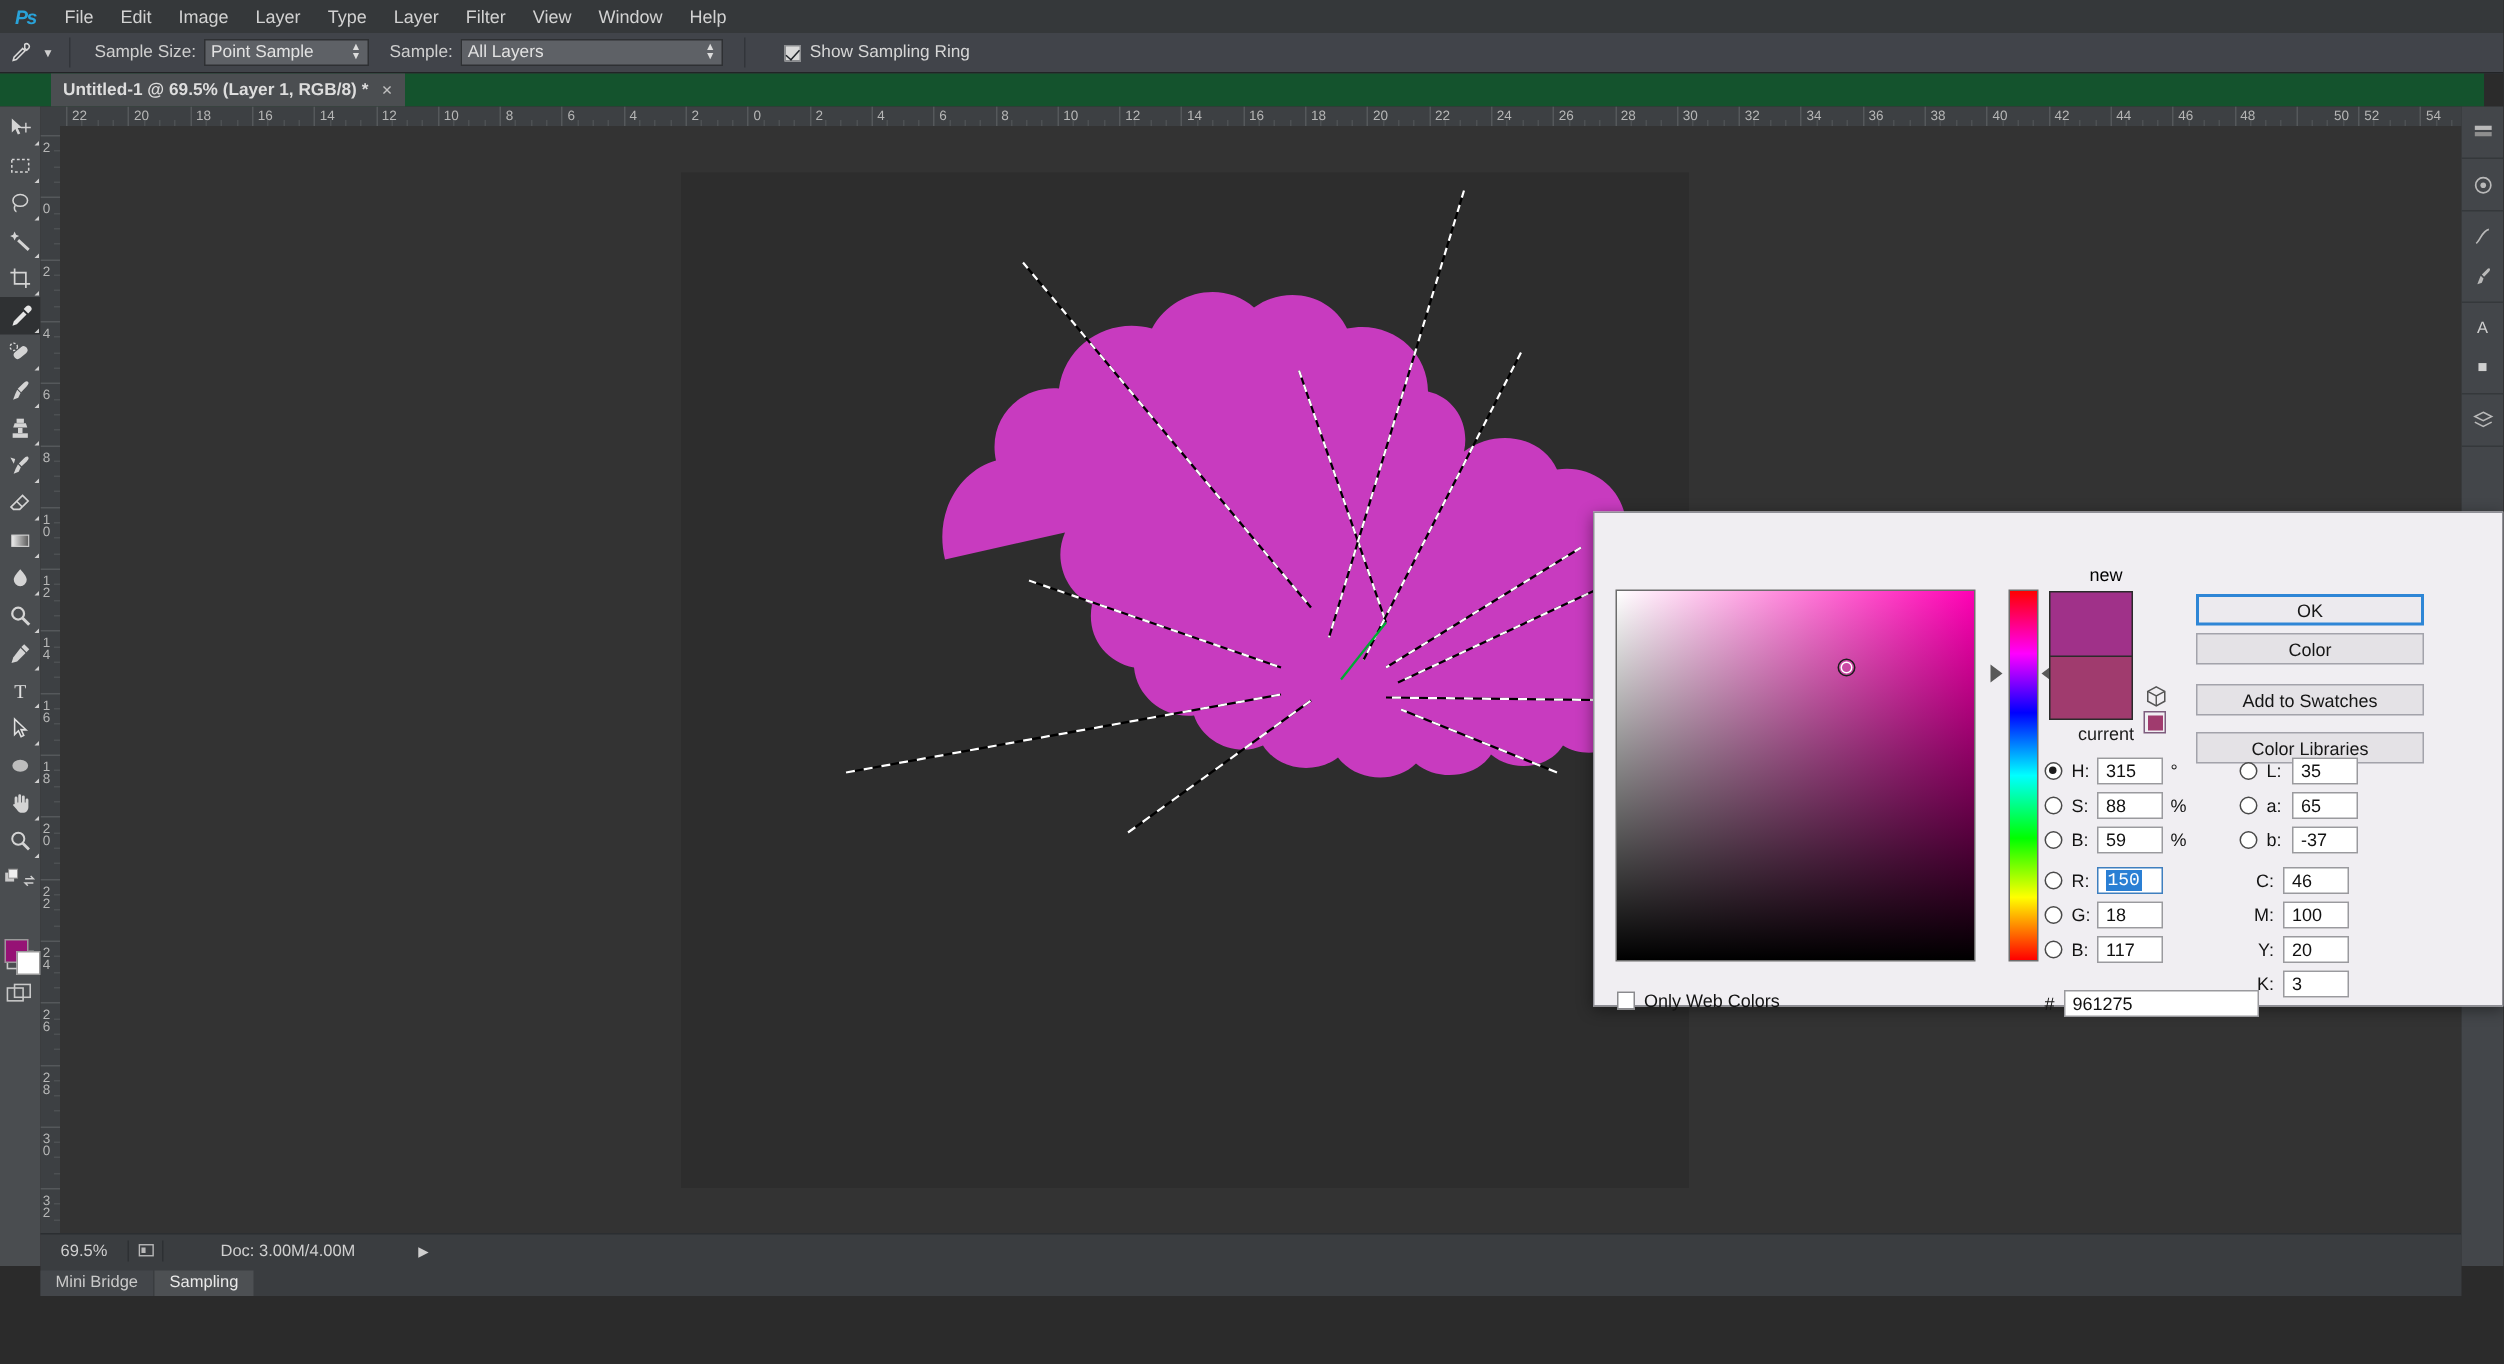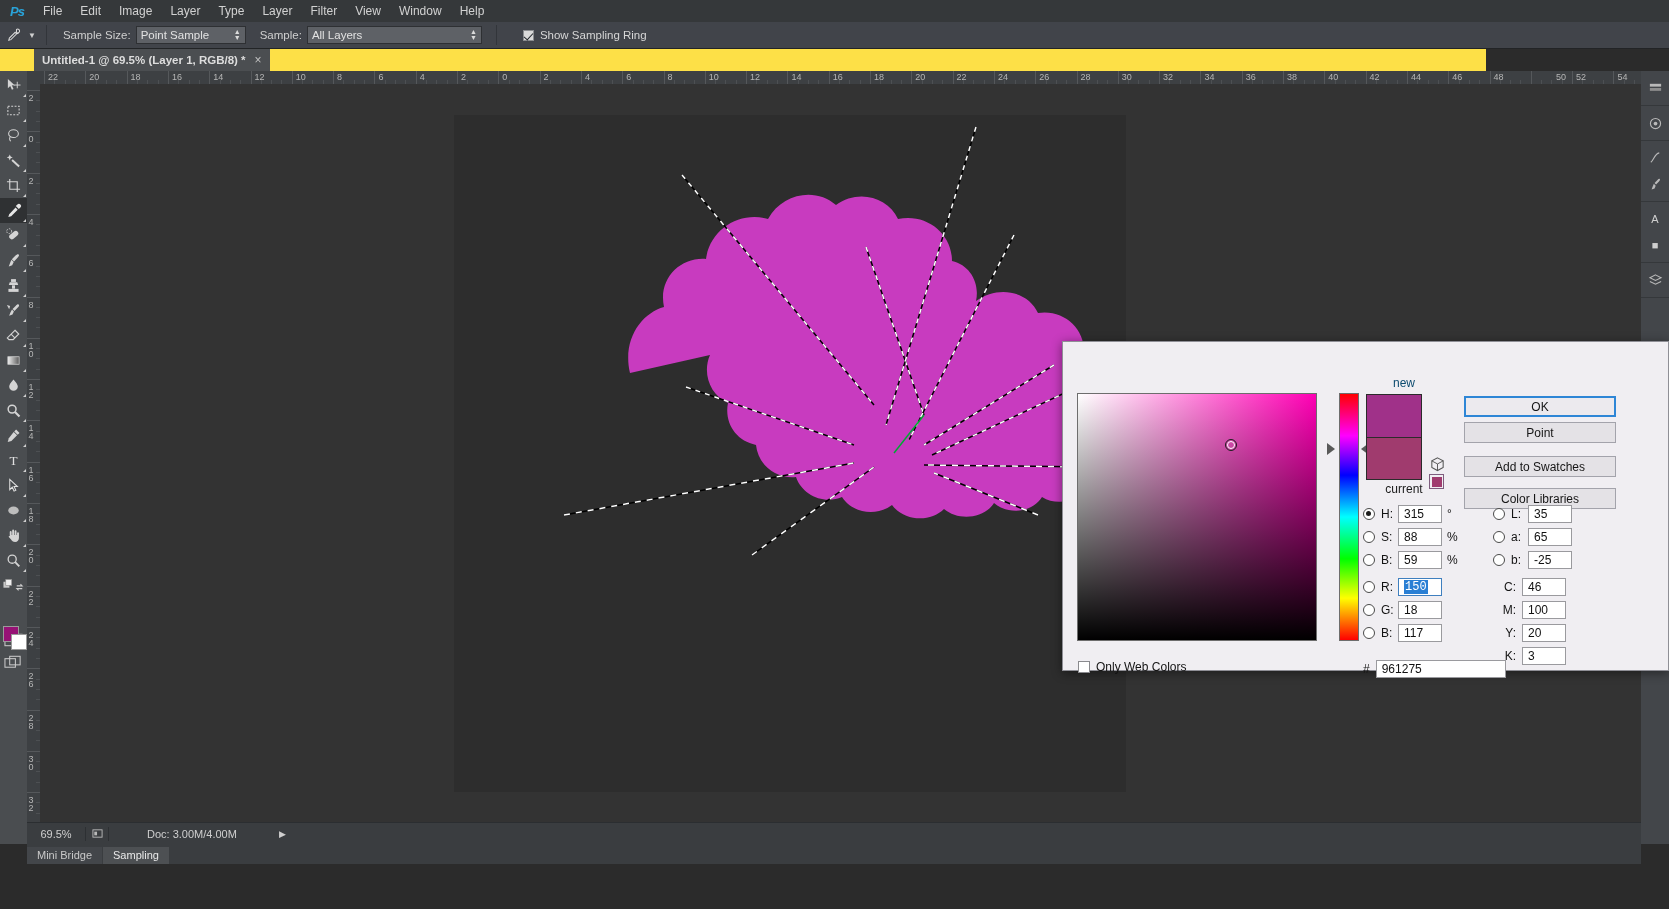--- a/index.html
+++ b/index.html
@@ -34,22 +34,22 @@
   .opt-sep { width:1px; height:20px; background:#32353a; margin:0 10px; }
   #chk-ring { display:flex; align-items:center; margin-left:10px; }
   .cbox { width:11px; height:11px; background:#d9d9d9; border:1px solid #8b8d90;
     position:relative; }
   .cbox.checked::after { content:""; position:absolute; left:2px; top:0px;
     width:4px; height:8px; border:solid #21252a; border-width:0 1.6px 1.6px 0;
     transform:rotate(42deg); }
   #chk-ring span { color:#d6d6d6; font-size:11.5px; margin-left:6px; }
 
   
-  #tabbar { position:absolute; left:0; top:49px; width:1486px; height:22px;
-    background:#fde047;text-align:center; }
+  #tabbar { position:absolute; left:0; top:49px; width:1656px; height:22px;
+    background:#14532d;text-align:center; }
   #doctab { position:absolute; left:34px; top:0; height:22px; background:#4b4e51;
     display:flex; align-items:center; padding:0 8px; }
   #doctab .t { color:#ddd; font-size:11.5px; font-weight:bold; }
   #doctab .x { color:#c0c0c0; font-size:12px; margin-left:9px; cursor:pointer; }
 
   
   #toolbar { position:absolute; left:0; top:71px; width:27px; height:773px;
     background:#4a4d50; padding-top:2px; }
   .tool { width:27px; height:25px; display:flex; align-items:center;
     justify-content:center; position:relative; color:#d0d0d0; }
@@ -135,21 +135,21 @@
     background:linear-gradient(to bottom,
       #ff0000 0%, #ff00ff 17%, #0000ff 33%, #00ffff 50%,
       #00ff00 67%, #ffff00 83%, #ff0000 100%); }
   .huearrow { position:absolute; width:0; height:0; top:79px; }
   #huearrowL { left:264px; border-top:6px solid transparent;
     border-bottom:6px solid transparent; border-left:8px solid #595959; }
   #huearrowR { left:298px; border-top:6px solid transparent;
     border-bottom:6px solid transparent; border-right:8px solid #595959; }
 
   #newlab { position:absolute; left:310px; top:12px; width:62px; text-align:center;
-    font-size:12px; color:#0c4a6e; }
+    font-size:12px; color:#000000; }
   #curlab { position:absolute; left:310px; top:118px; width:62px; text-align:center;
     font-size:12px; color:#1b1b1b; }
   #swnew { position:absolute; left:303px; top:30px; width:56px; height:44px;
     border:1px solid #2b2b2b; }
   #swcur { position:absolute; left:303px; top:74px; width:56px; height:42px;
     border:1px solid #2b2b2b; border-top:none; }
   #gamutwarn { position:absolute; left:366px; top:92px; width:17px; height:17px;
     color:#3a3a3a; }
   #websafe { position:absolute; left:366px; top:110px; width:15px; height:15px;
     border:1px solid #7e5d7e; padding:1.5px; }
@@ -824,21 +824,21 @@
       <svg width="17" height="17" viewBox="0 0 18 18">
           <path d="M9 2l6 3.2v7L9 15.4 3 12.2v-7z" fill="none" stroke="#555" stroke-width="1.1"></path>
           <path d="M3 5.2L9 8.4l6-3.2M9 8.4v7" fill="none" stroke="#555" stroke-width="1"></path>
         </svg>
     </div>
     <div id="websafe">
         <i style="background: rgb(160, 59, 110);"></i>
       </div>
 
     <div class="cpbtn primary" id="btnOK">OK</div>
-    <div class="cpbtn" id="btnCancel">Point</div>
+    <div class="cpbtn" id="btnCancel">Color</div>
     <div class="cpbtn" id="btnSwatch">Add to Swatches</div>
     <div class="cpbtn" id="btnLib">Color Libraries</div>
 
     <div class="frow" style="left:300px;top:140px;">
       <i class="radio on"></i>
       <span class="fname">H:</span>
       <span class="fbox">315</span>
       <span class="funit">°</span>
     </div>
     <div class="frow" style="left:300px;top:163px;">
@@ -876,21 +876,21 @@
       <span class="fbox">35</span>
     </div>
     <div class="frow" style="left:430px;top:163px;">
       <i class="radio"></i>
       <span class="labname">a:</span>
       <span class="fbox">65</span>
     </div>
     <div class="frow" style="left:430px;top:186px;">
       <i class="radio"></i>
       <span class="labname">b:</span>
-      <span class="fbox">-25</span>
+      <span class="fbox">-37</span>
     </div>
 
     <div class="frow" style="left:430px;top:213px;">
       <span class="cmname">C:</span>
       <span class="fbox" style="margin-left:6px;">46</span>
     </div>
     <div class="frow" style="left:430px;top:236px;">
       <span class="cmname">M:</span>
       <span class="fbox" style="margin-left:6px;">100</span>
     </div>

